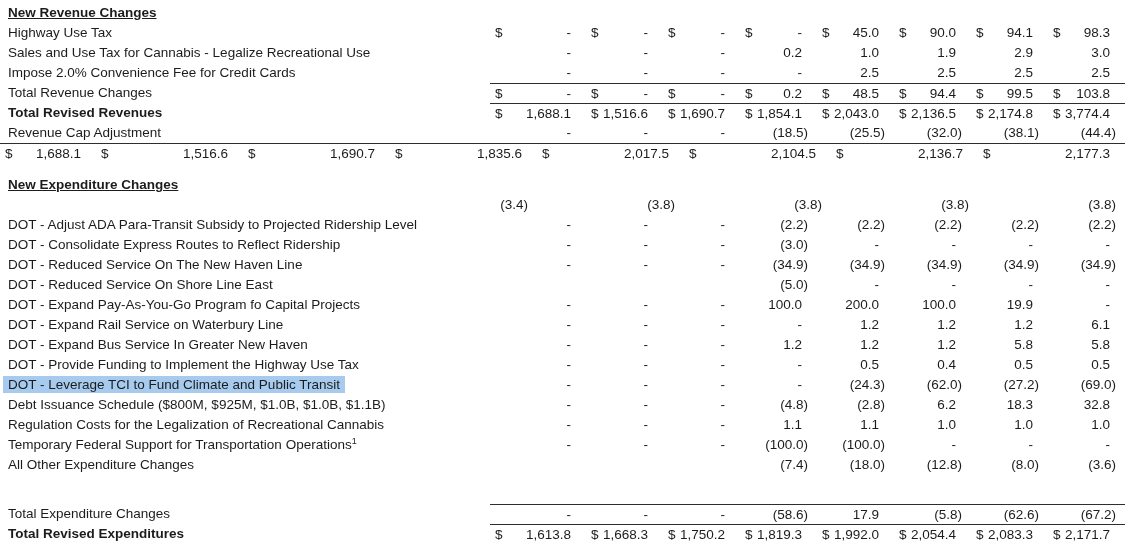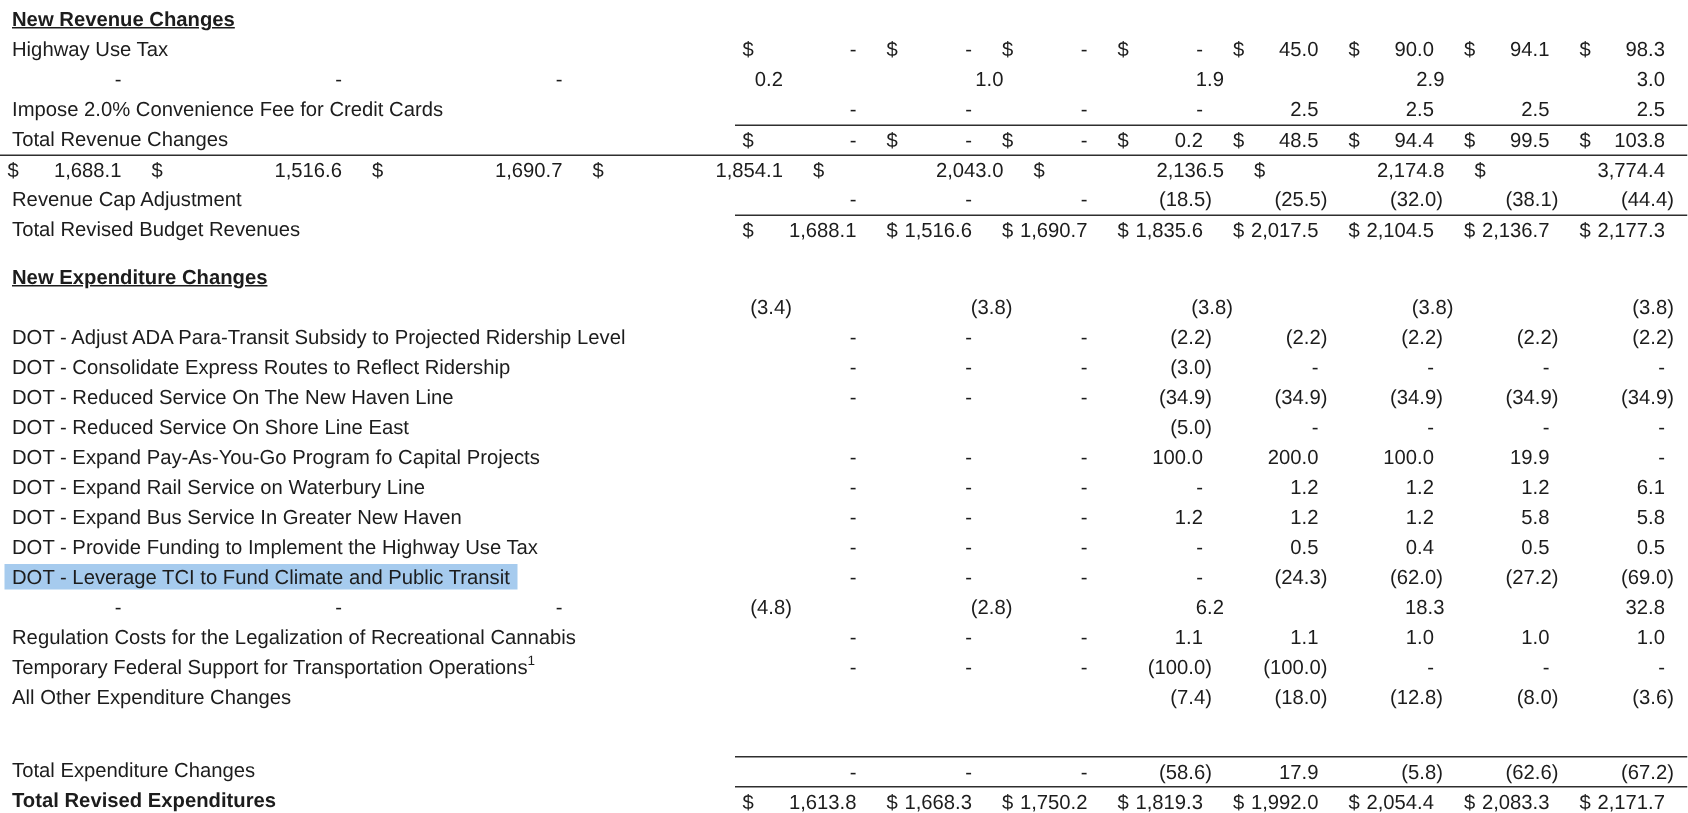--- a/index.html
+++ b/index.html
@@ -49,20 +49,21 @@
             <div class="cell"><span class="dollar">$</span><span class="val dash">-</span></div>
             <div class="cell"><span class="dollar">$</span><span class="val dash">-</span></div>
             <div class="cell"><span class="dollar">$</span><span class="val dash">-</span></div>
             <div class="cell"><span class="dollar">$</span><span class="val">45.0</span></div>
             <div class="cell"><span class="dollar">$</span><span class="val">90.0</span></div>
             <div class="cell"><span class="dollar">$</span><span class="val">94.1</span></div>
             <div class="cell"><span class="dollar">$</span><span class="val">98.3</span></div>
           </div>
         </div>
         <div class="row">
+          <div class="label"><span>Sales and Use Tax for Cannabis - Legalize Recreational Use</span></div>
           <div class="nums">
             <div class="cell"><span class="val dash">-</span></div>
             <div class="cell"><span class="val dash">-</span></div>
             <div class="cell"><span class="val dash">-</span></div>
             <div class="cell"><span class="val">0.2</span></div>
             <div class="cell"><span class="val">1.0</span></div>
             <div class="cell"><span class="val">1.9</span></div>
             <div class="cell"><span class="val">2.9</span></div>
             <div class="cell"><span class="val">3.0</span></div>
           </div>
@@ -87,20 +88,21 @@
             <div class="cell"><span class="dollar">$</span><span class="val dash">-</span></div>
             <div class="cell"><span class="dollar">$</span><span class="val dash">-</span></div>
             <div class="cell"><span class="dollar">$</span><span class="val">0.2</span></div>
             <div class="cell"><span class="dollar">$</span><span class="val">48.5</span></div>
             <div class="cell"><span class="dollar">$</span><span class="val">94.4</span></div>
             <div class="cell"><span class="dollar">$</span><span class="val">99.5</span></div>
             <div class="cell"><span class="dollar">$</span><span class="val">103.8</span></div>
           </div>
         </div>
         <div class="row bold bt">
+          <div class="label"><span>Total Revised Revenues</span></div>
           <div class="nums">
             <div class="cell"><span class="dollar">$</span><span class="val">1,688.1</span></div>
             <div class="cell"><span class="dollar">$</span><span class="val">1,516.6</span></div>
             <div class="cell"><span class="dollar">$</span><span class="val">1,690.7</span></div>
             <div class="cell"><span class="dollar">$</span><span class="val">1,854.1</span></div>
             <div class="cell"><span class="dollar">$</span><span class="val">2,043.0</span></div>
             <div class="cell"><span class="dollar">$</span><span class="val">2,136.5</span></div>
             <div class="cell"><span class="dollar">$</span><span class="val">2,174.8</span></div>
             <div class="cell"><span class="dollar">$</span><span class="val">3,774.4</span></div>
           </div>
@@ -112,21 +114,20 @@
             <div class="cell"><span class="val dash">-</span></div>
             <div class="cell"><span class="val dash">-</span></div>
             <div class="cell"><span class="val neg">(18.5)</span></div>
             <div class="cell"><span class="val neg">(25.5)</span></div>
             <div class="cell"><span class="val neg">(32.0)</span></div>
             <div class="cell"><span class="val neg">(38.1)</span></div>
             <div class="cell"><span class="val neg">(44.4)</span></div>
           </div>
         </div>
         <div class="row bt">
-          <div class="label"><span>Total Revised Budget Revenues</span></div>
           <div class="nums">
             <div class="cell"><span class="dollar">$</span><span class="val">1,688.1</span></div>
             <div class="cell"><span class="dollar">$</span><span class="val">1,516.6</span></div>
             <div class="cell"><span class="dollar">$</span><span class="val">1,690.7</span></div>
             <div class="cell"><span class="dollar">$</span><span class="val">1,835.6</span></div>
             <div class="cell"><span class="dollar">$</span><span class="val">2,017.5</span></div>
             <div class="cell"><span class="dollar">$</span><span class="val">2,104.5</span></div>
             <div class="cell"><span class="dollar">$</span><span class="val">2,136.7</span></div>
             <div class="cell"><span class="dollar">$</span><span class="val">2,177.3</span></div>
           </div>
@@ -264,20 +265,21 @@
             <div class="cell"><span class="val dash">-</span></div>
             <div class="cell"><span class="val dash">-</span></div>
             <div class="cell"><span class="val dash">-</span></div>
             <div class="cell"><span class="val neg">(24.3)</span></div>
             <div class="cell"><span class="val neg">(62.0)</span></div>
             <div class="cell"><span class="val neg">(27.2)</span></div>
             <div class="cell"><span class="val neg">(69.0)</span></div>
           </div>
         </div>
         <div class="row">
+          <div class="label"><span>Debt Issuance Schedule ($800M, $925M, $1.0B, $1.0B, $1.1B)</span></div>
           <div class="nums">
             <div class="cell"><span class="val dash">-</span></div>
             <div class="cell"><span class="val dash">-</span></div>
             <div class="cell"><span class="val dash">-</span></div>
             <div class="cell"><span class="val neg">(4.8)</span></div>
             <div class="cell"><span class="val neg">(2.8)</span></div>
             <div class="cell"><span class="val">6.2</span></div>
             <div class="cell"><span class="val">18.3</span></div>
             <div class="cell"><span class="val">32.8</span></div>
           </div>

